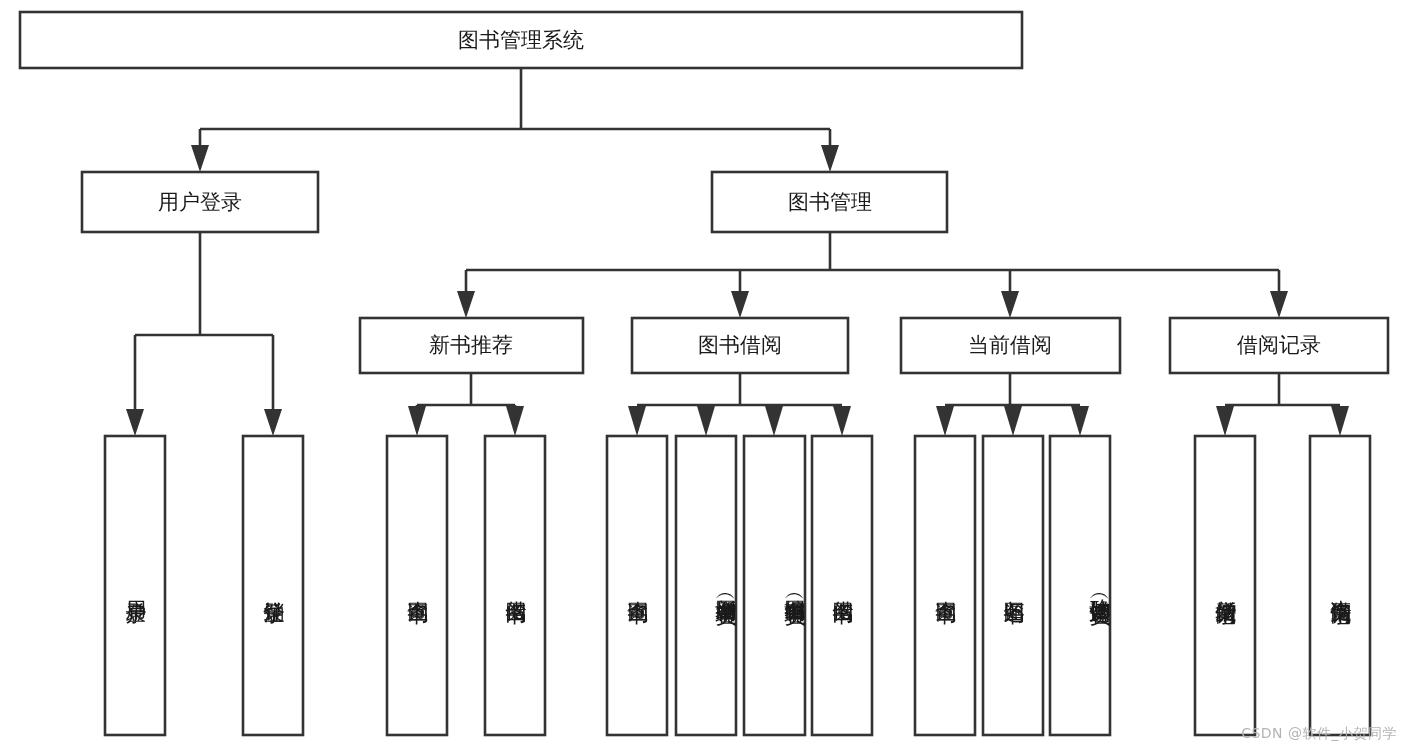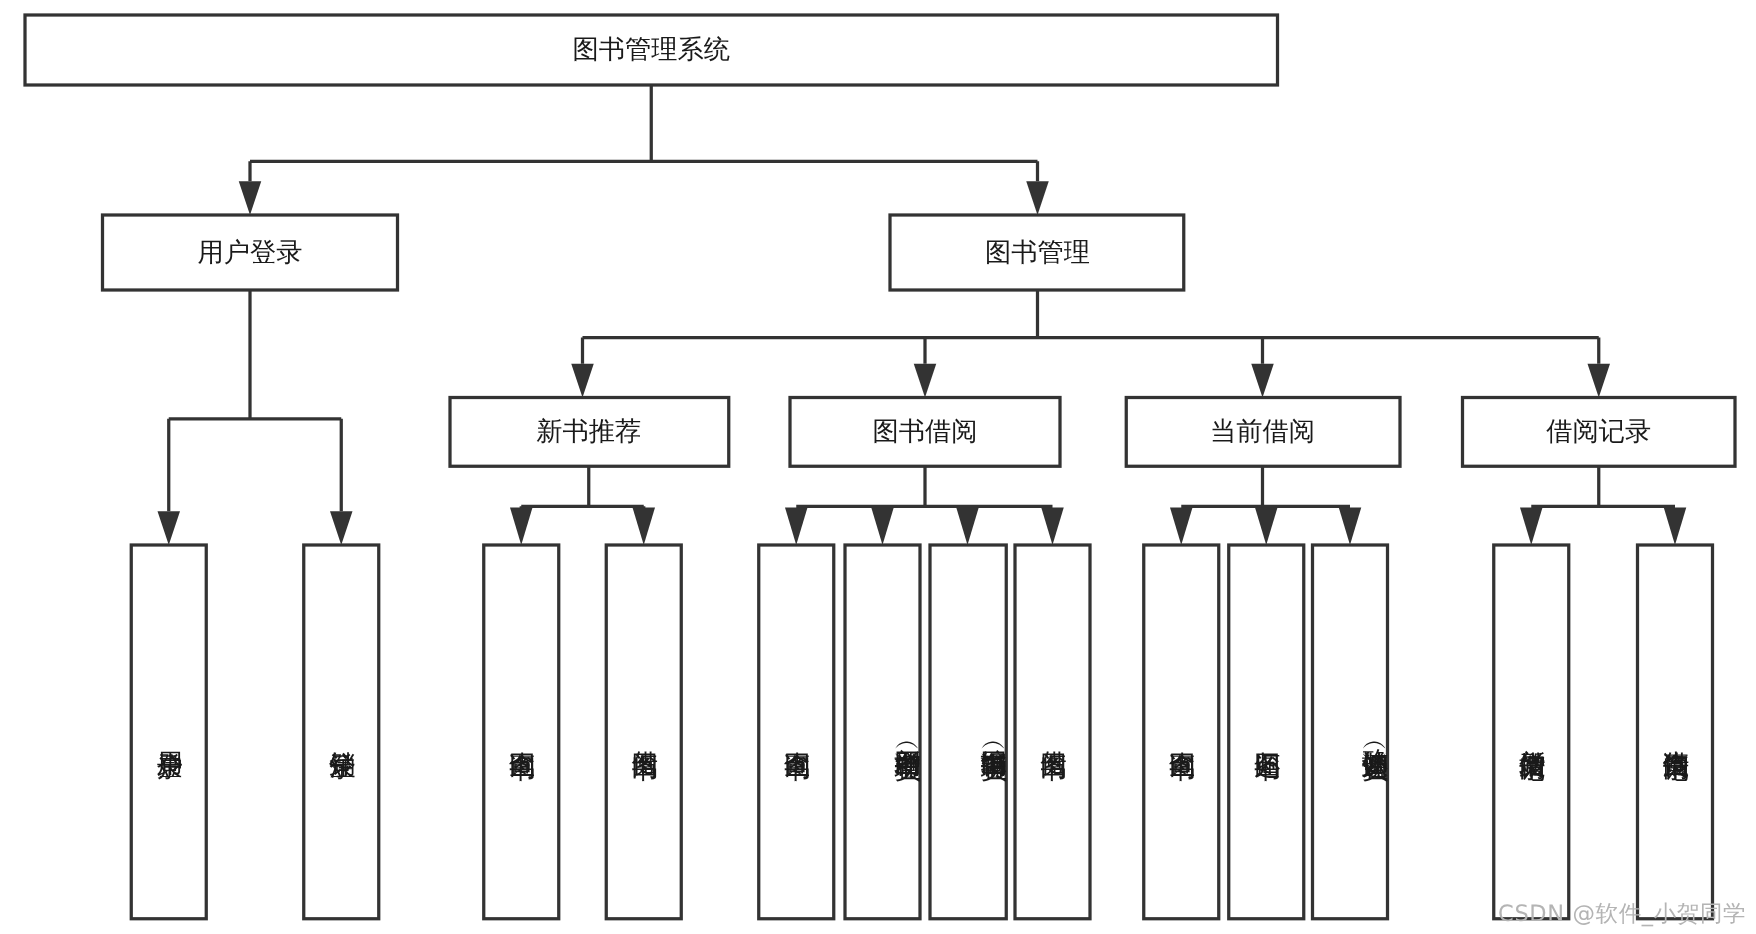--- a/index.html
+++ b/index.html
@@ -67,21 +67,21 @@
     pointer-events: none;
   }
   .vnode-label.center {
     align-items: center;
   }
   .watermark {
     position: absolute;
     right: 8px;
     bottom: 4px;
     font-family: "DejaVu Sans", "Liberation Sans", sans-serif;
-    font-size: 18px;
+    font-size: 14px;
     color: #b4b4b4;
     white-space: nowrap;
     letter-spacing: 0.5px;
   }
 </style>
 </head>
 <body>
 
 <div id="diagram-root">
 

